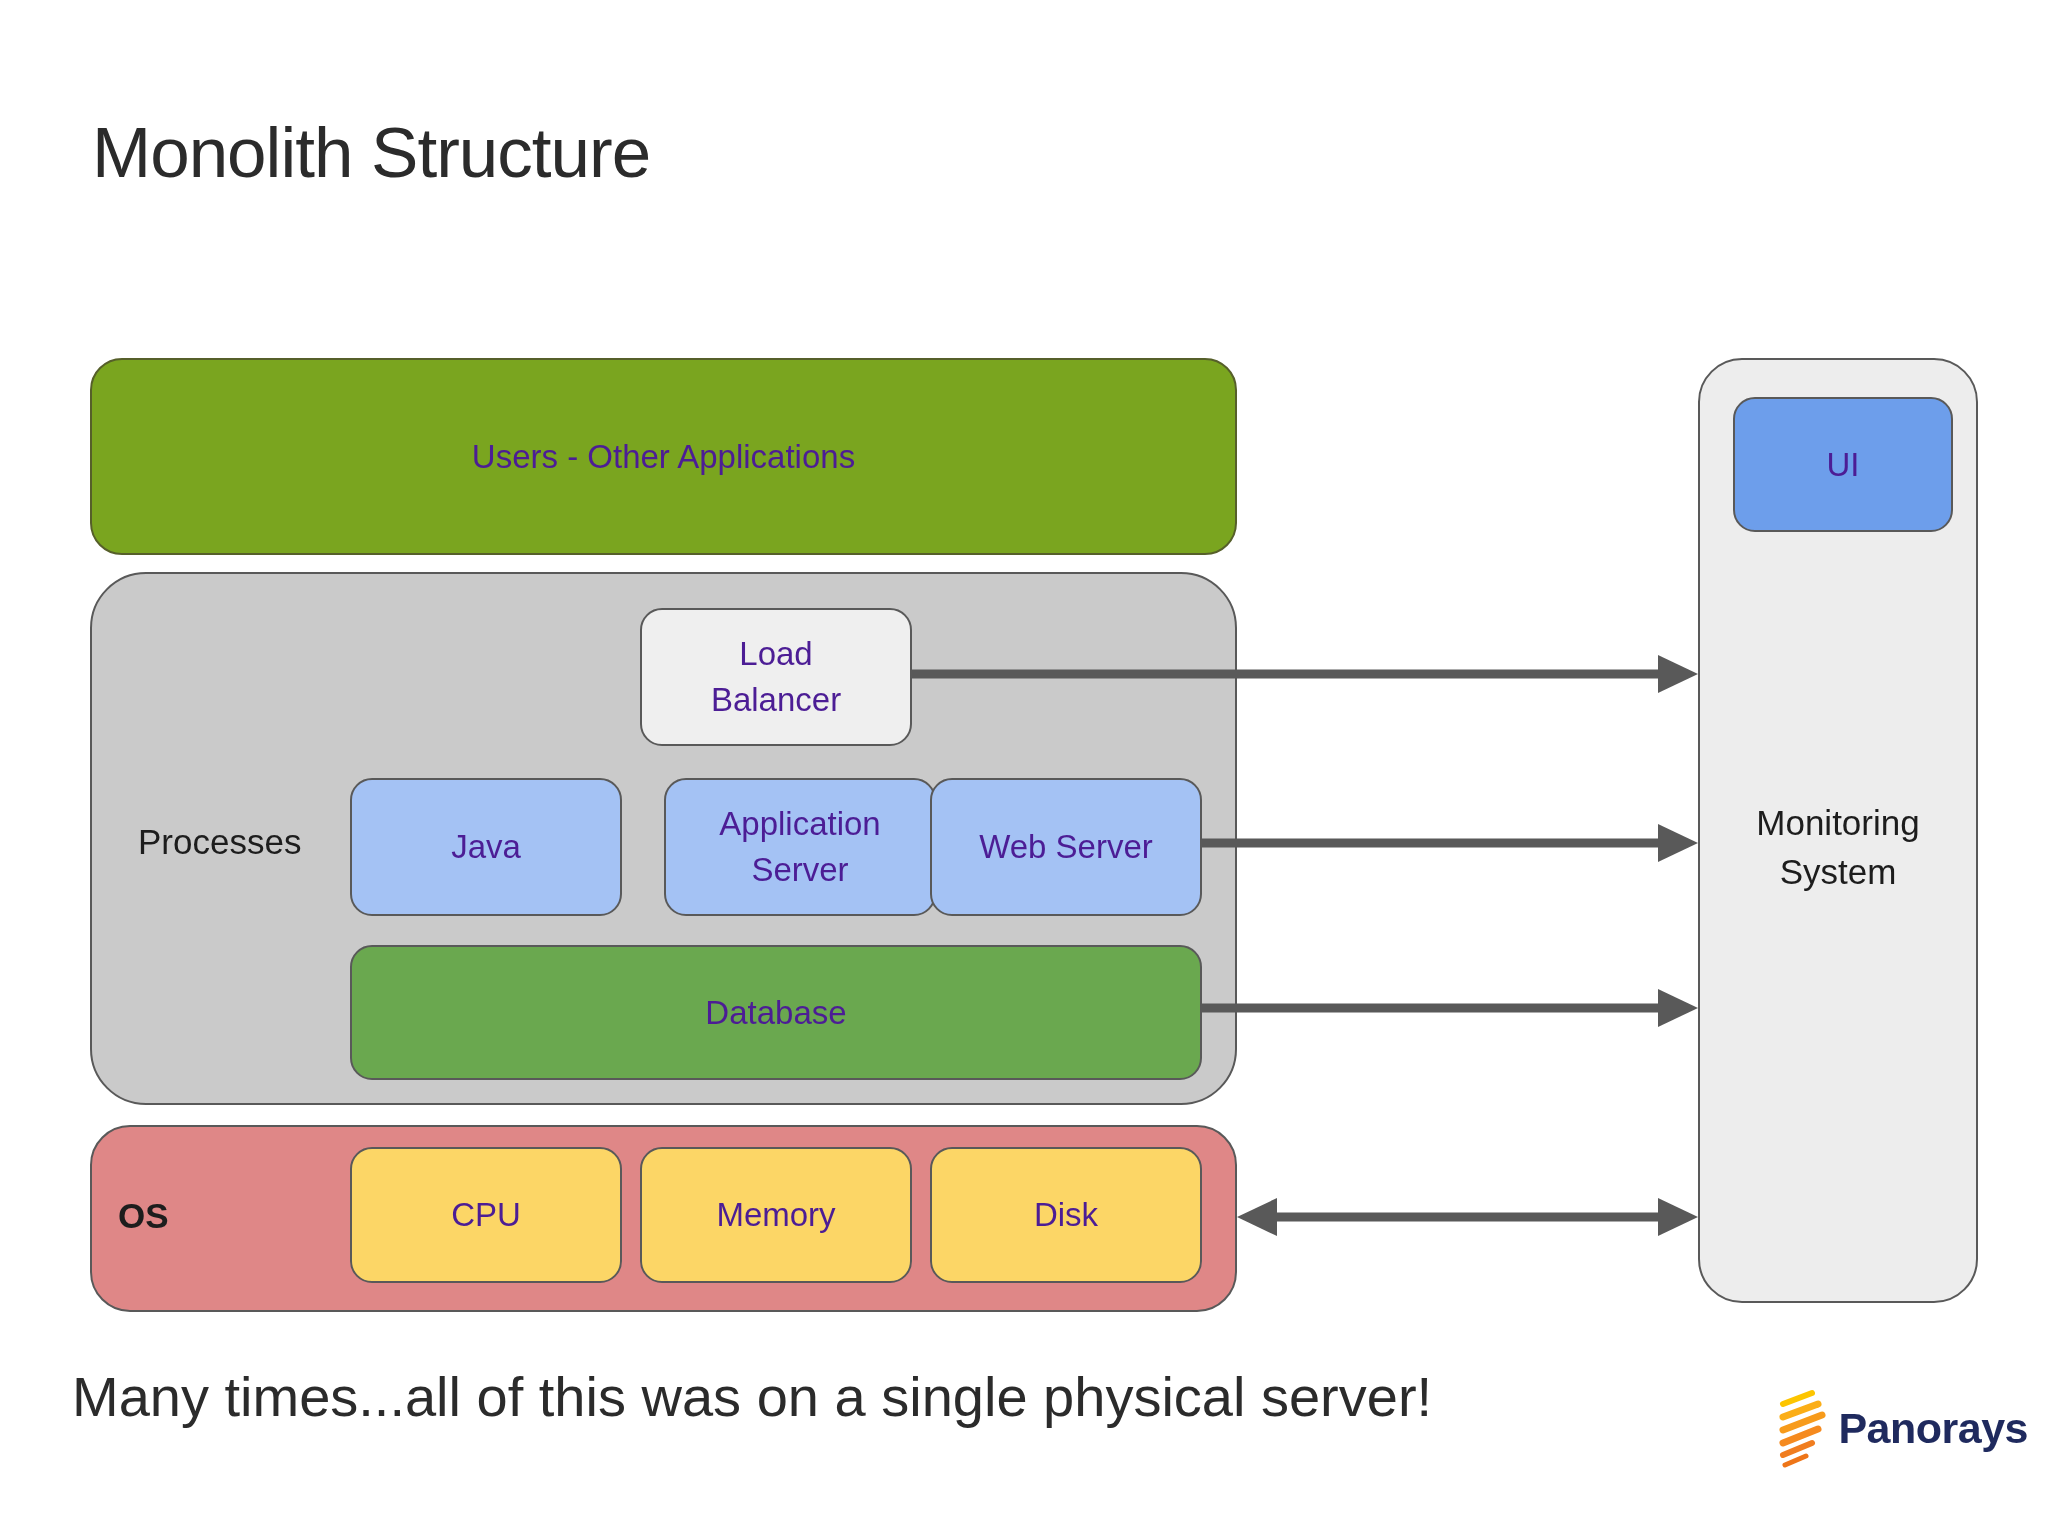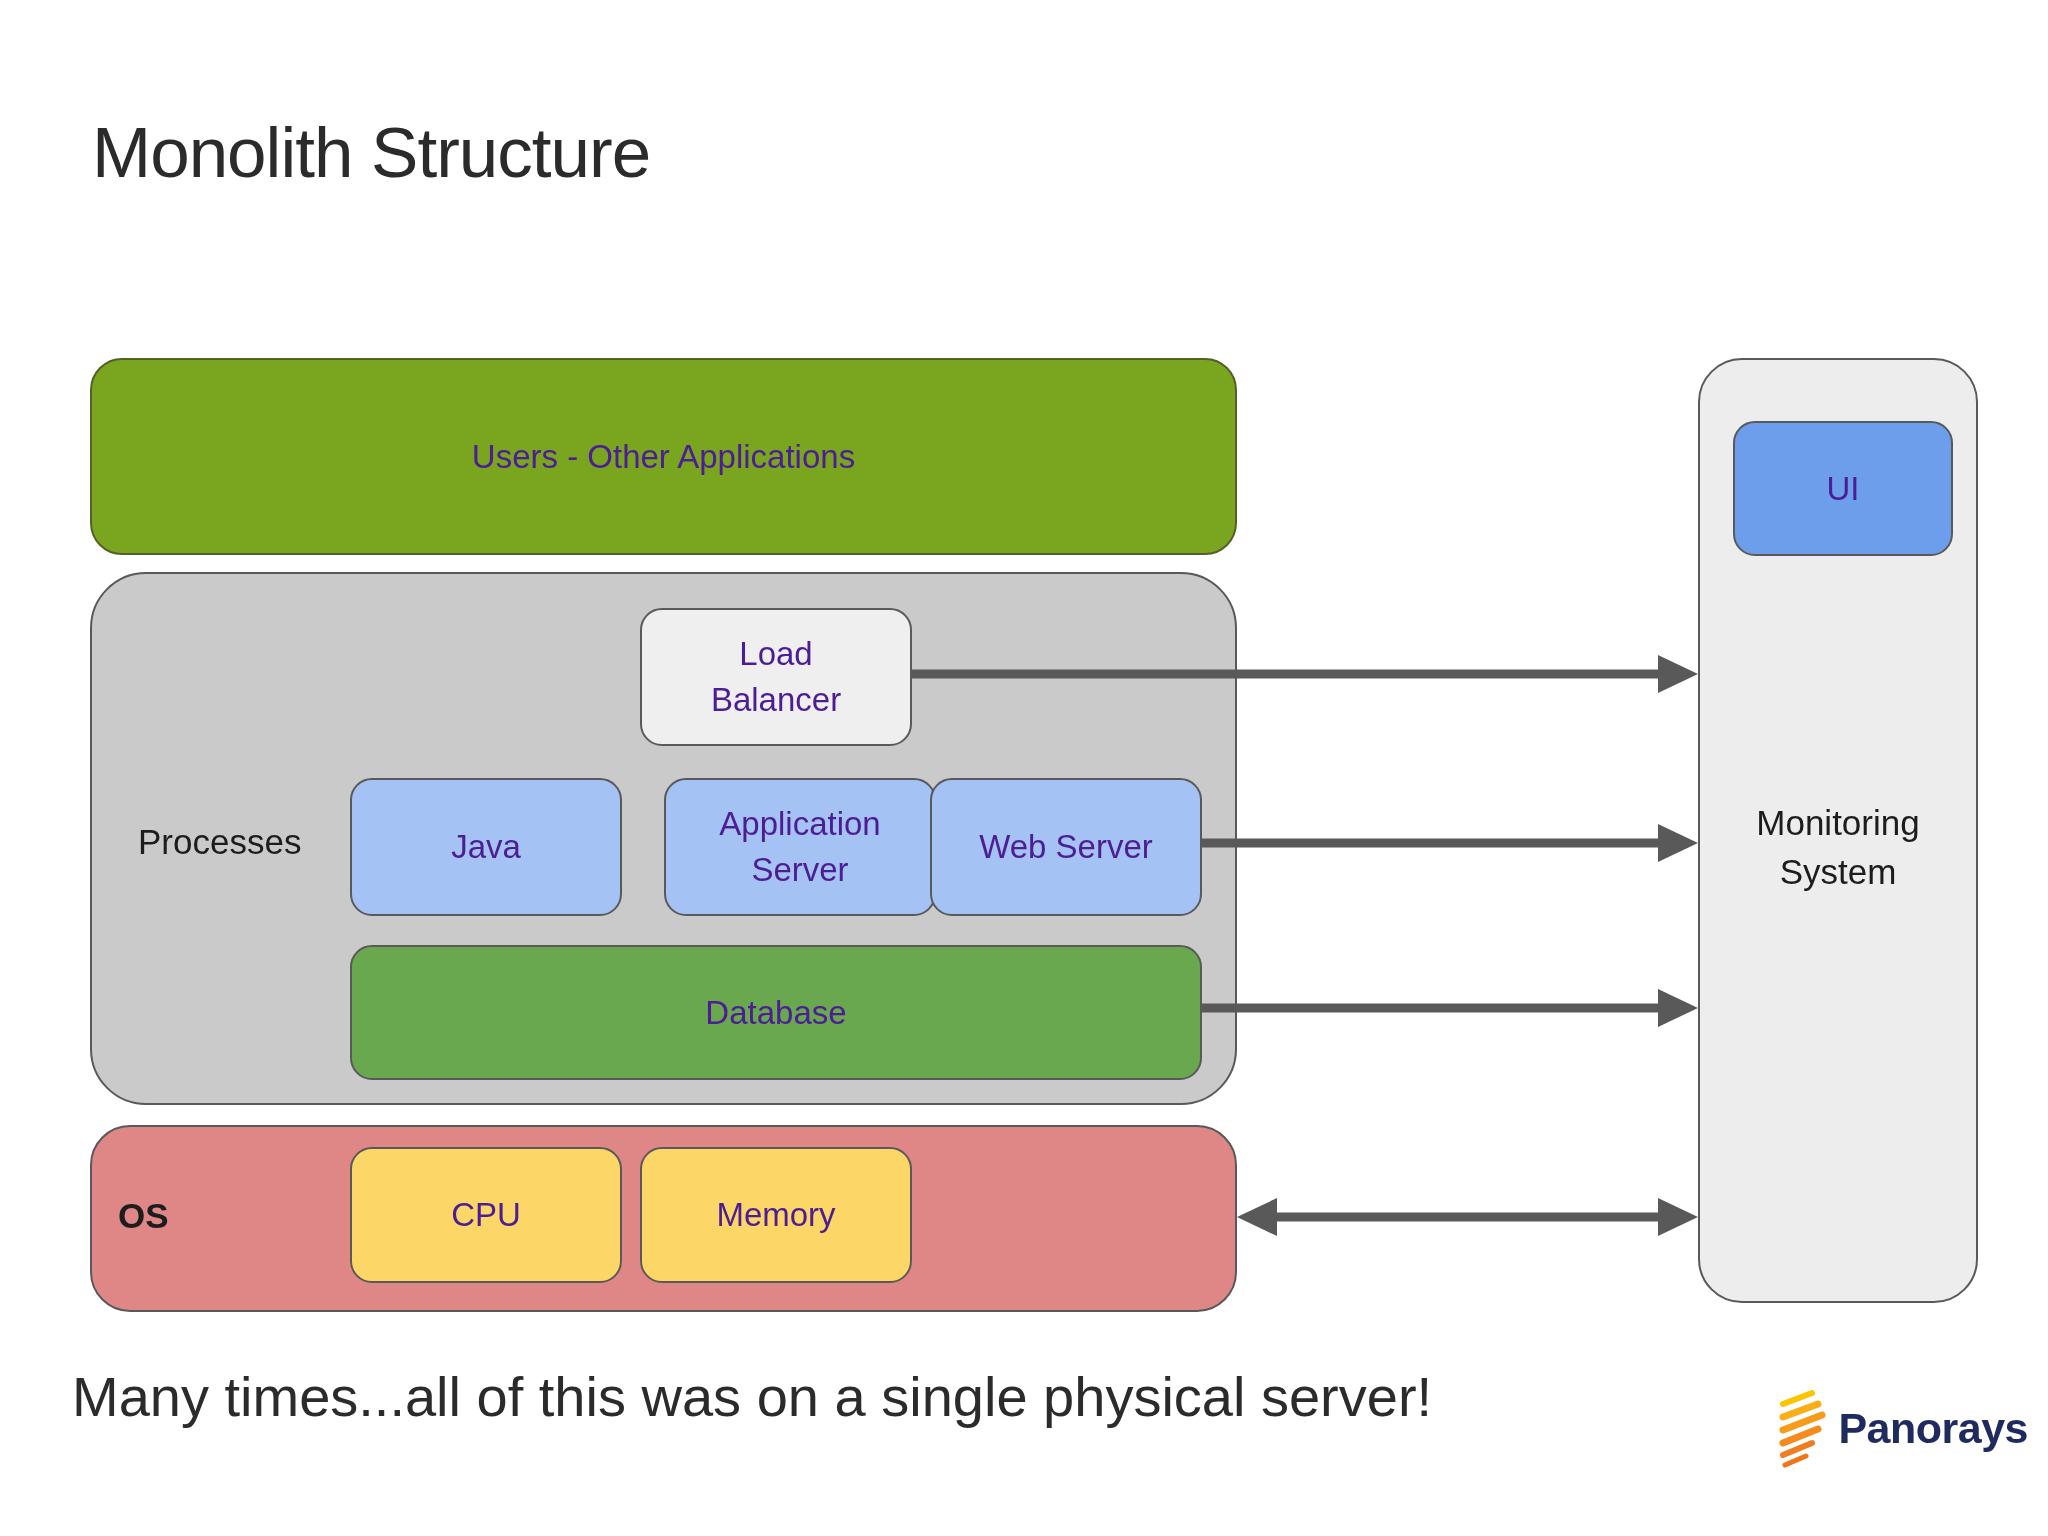--- a/index.html
+++ b/index.html
@@ -23,21 +23,21 @@
   #java-box       { left:350px; top:778px;  width:272px;  height:138px; background:#a4c2f4; }
   #appserver-box  { left:664px; top:778px;  width:272px;  height:138px; background:#a4c2f4; }
   #webserver-box  { left:930px; top:778px;  width:272px;  height:138px; background:#a4c2f4; }
   #database-box   { left:350px; top:945px;  width:852px;  height:135px; background:#6aa84f; }
   #os-box         { left:90px;  top:1125px; width:1147px; height:187px; background:#df8787; border-radius:40px; }
   #cpu-box        { left:350px; top:1147px; width:272px;  height:136px; background:#fcd666; }
   #memory-box     { left:640px; top:1147px; width:272px;  height:136px; background:#fcd666; }
   #disk-box       { left:930px; top:1147px; width:272px;  height:136px; background:#fcd666; }
 
   #monitoring-box { left:1698px; top:358px; width:280px; height:945px; background:#ededed; border-radius:44px; }
-  #ui-box         { left:1733px; top:397px; width:220px;  height:135px; background:#6d9eeb;margin-top:24px; }
+  #ui-box         { left:1733px; top:397px; width:220px;  height:135px; background:#6d9eeb; }
   #monitoring-label { left:1698px; top:798px; width:280px; text-align:center; font-size:35px; line-height:1.4; white-space:pre-line; color:#1d1d1d; }
 
   #processes-label { left:138px; top:822px; font-size:35px; color:#1d1d1d; }
   #os-label        { left:118px; top:1196px; font-size:35px; color:#1d1d1d;font-weight:bold; }
 
   .arrow { position:absolute; }
 
   #caption { left:72px; top:1364px; font-size:56px; color:#2b2b2b; }
 
   #logo { left:1768px; top:1386px; width:260px; height:84px; display:flex; align-items:center;justify-content:flex-end; }
@@ -76,20 +76,23 @@
   </div>
 
   <div id="os-box" class="box"></div>
   <div id="os-label" class="abs">OS</div>
   <div id="cpu-box" class="box">
     <span class="box-label">CPU</span>
   </div>
   <div id="memory-box" class="box">
     <span class="box-label">Memory</span>
   </div>
+  <div id="disk-box" class="box">
+    <span class="box-label">Disk</span>
+  </div>
 
   <div id="monitoring-box" class="box"></div>
   <div id="ui-box" class="box">
     <span class="box-label">UI</span>
   </div>
   <div id="monitoring-label" class="abs">Monitoring
 System</div>
 
   <svg class="arrow" style="left:912px; top:652px;" width="786" height="44">
     <line x1="0" y1="22" x2="750" y2="22" stroke="#595959" stroke-width="9"></line>

